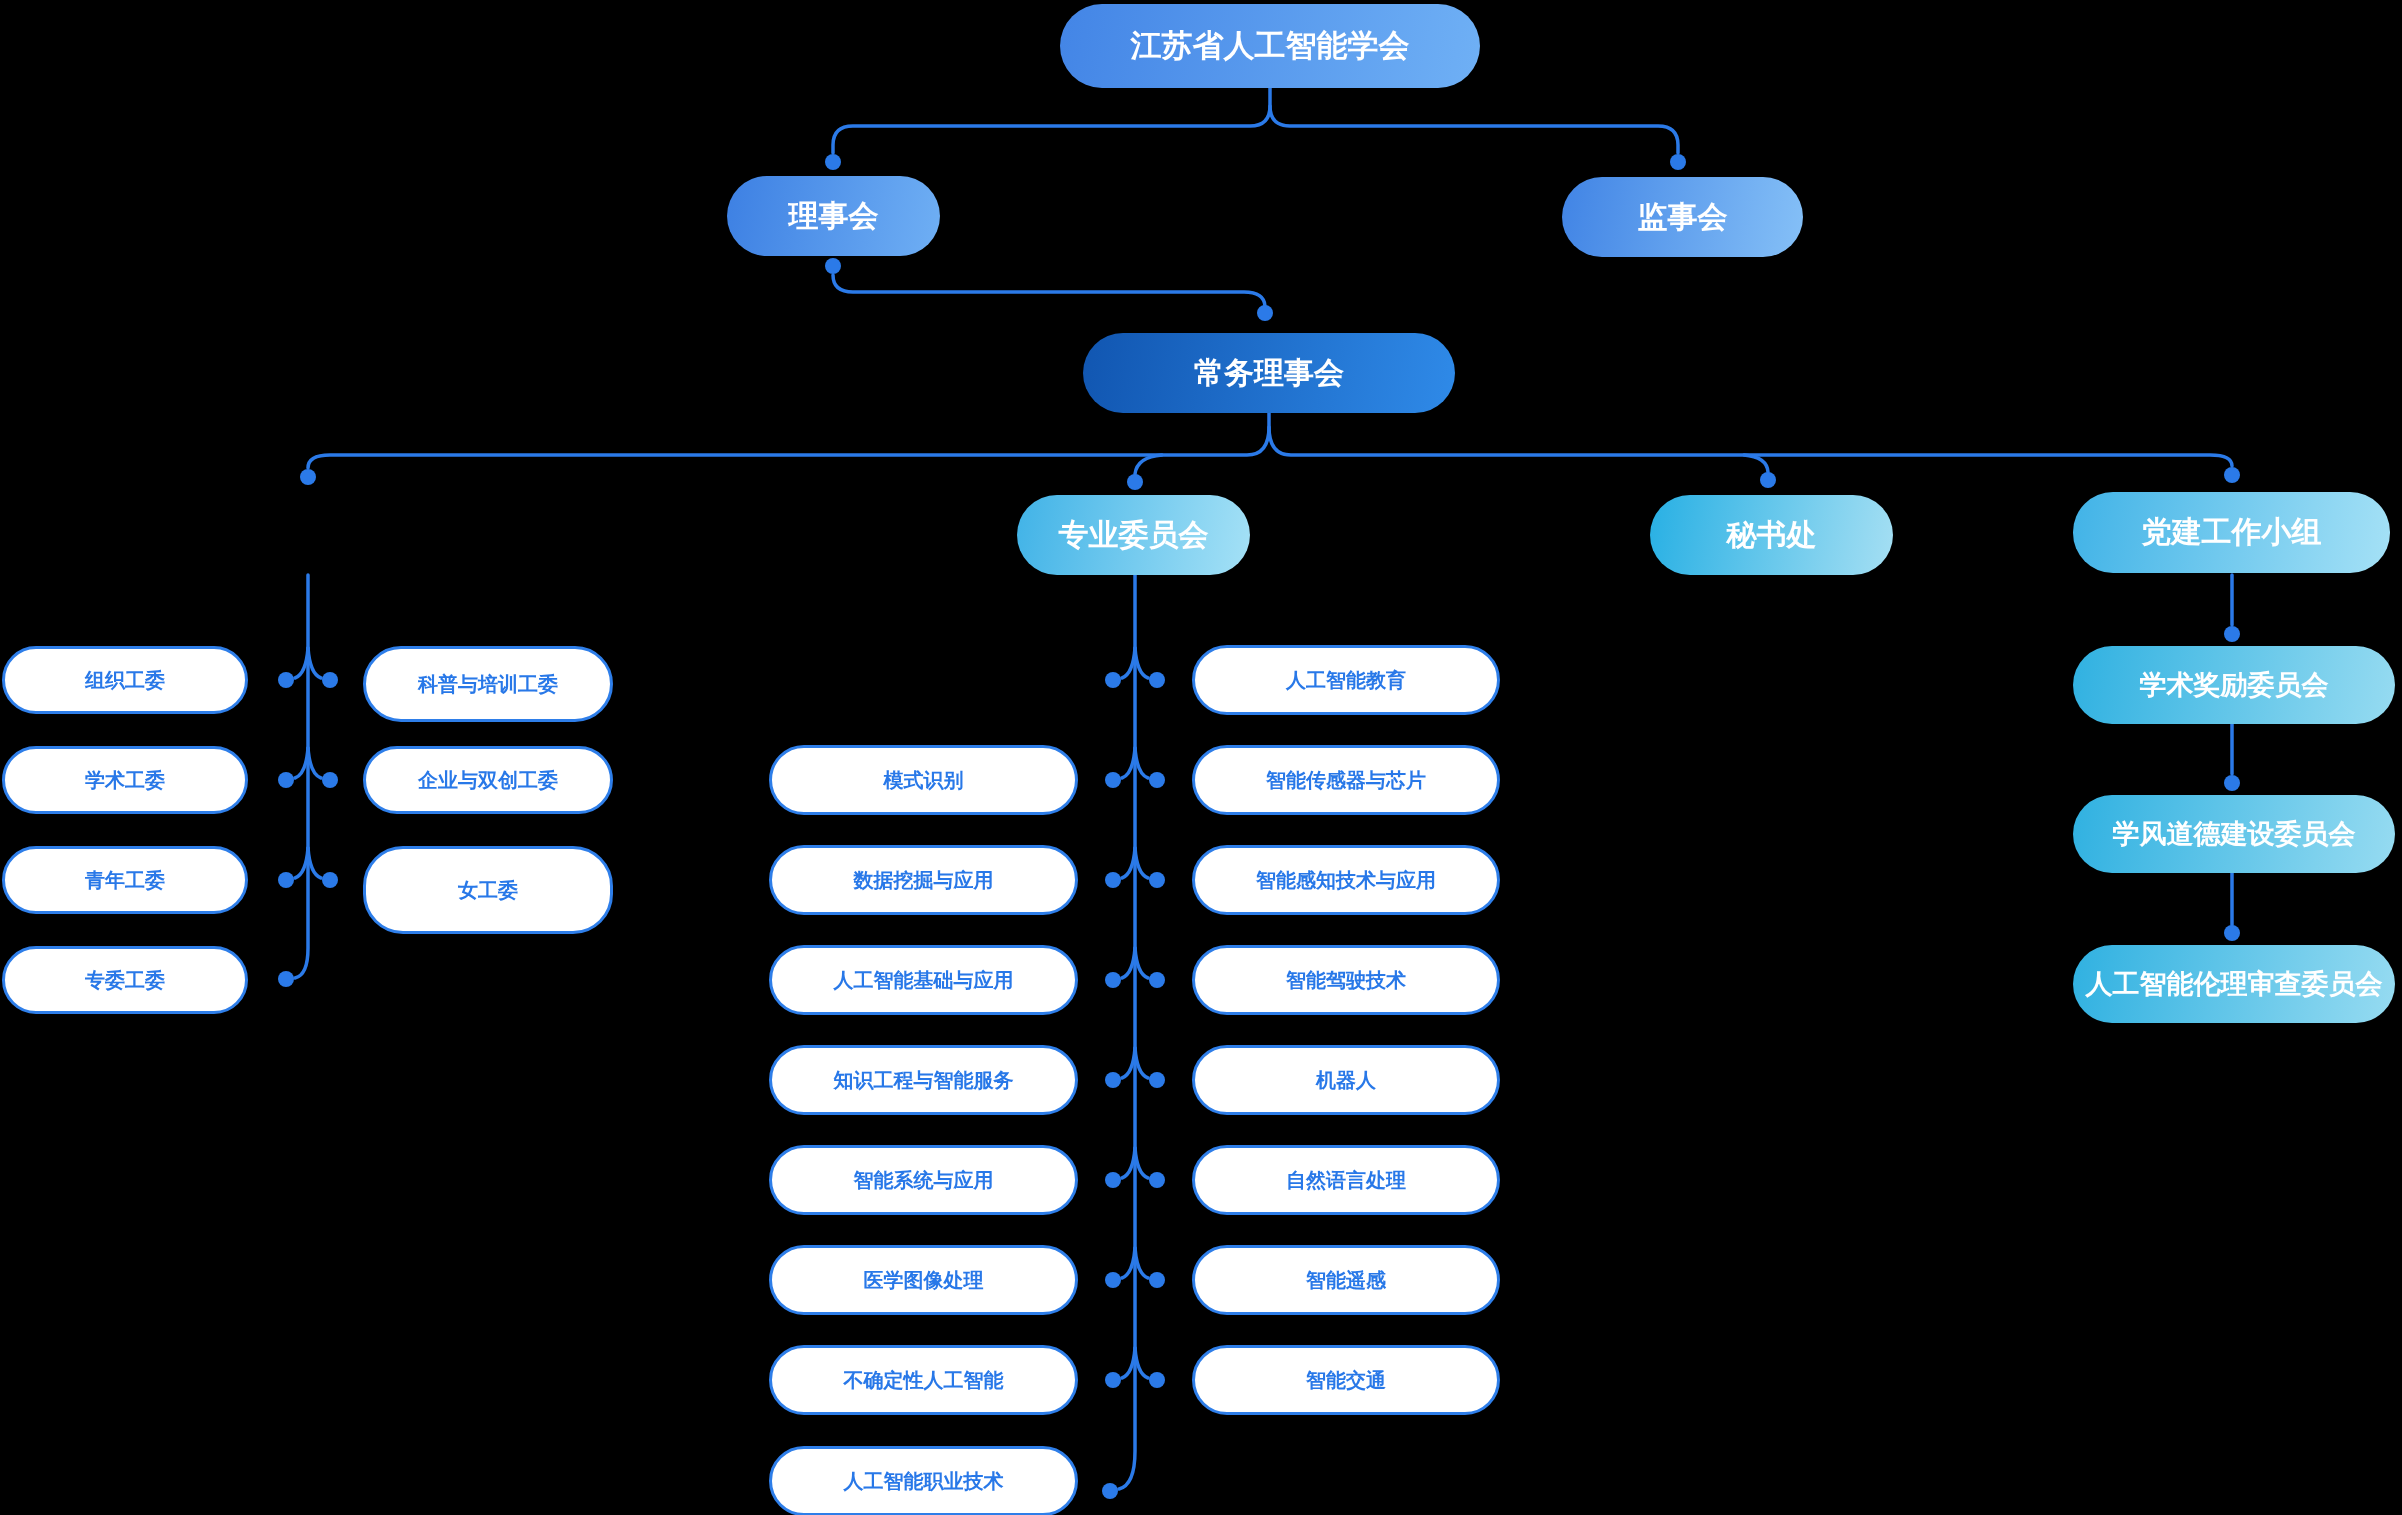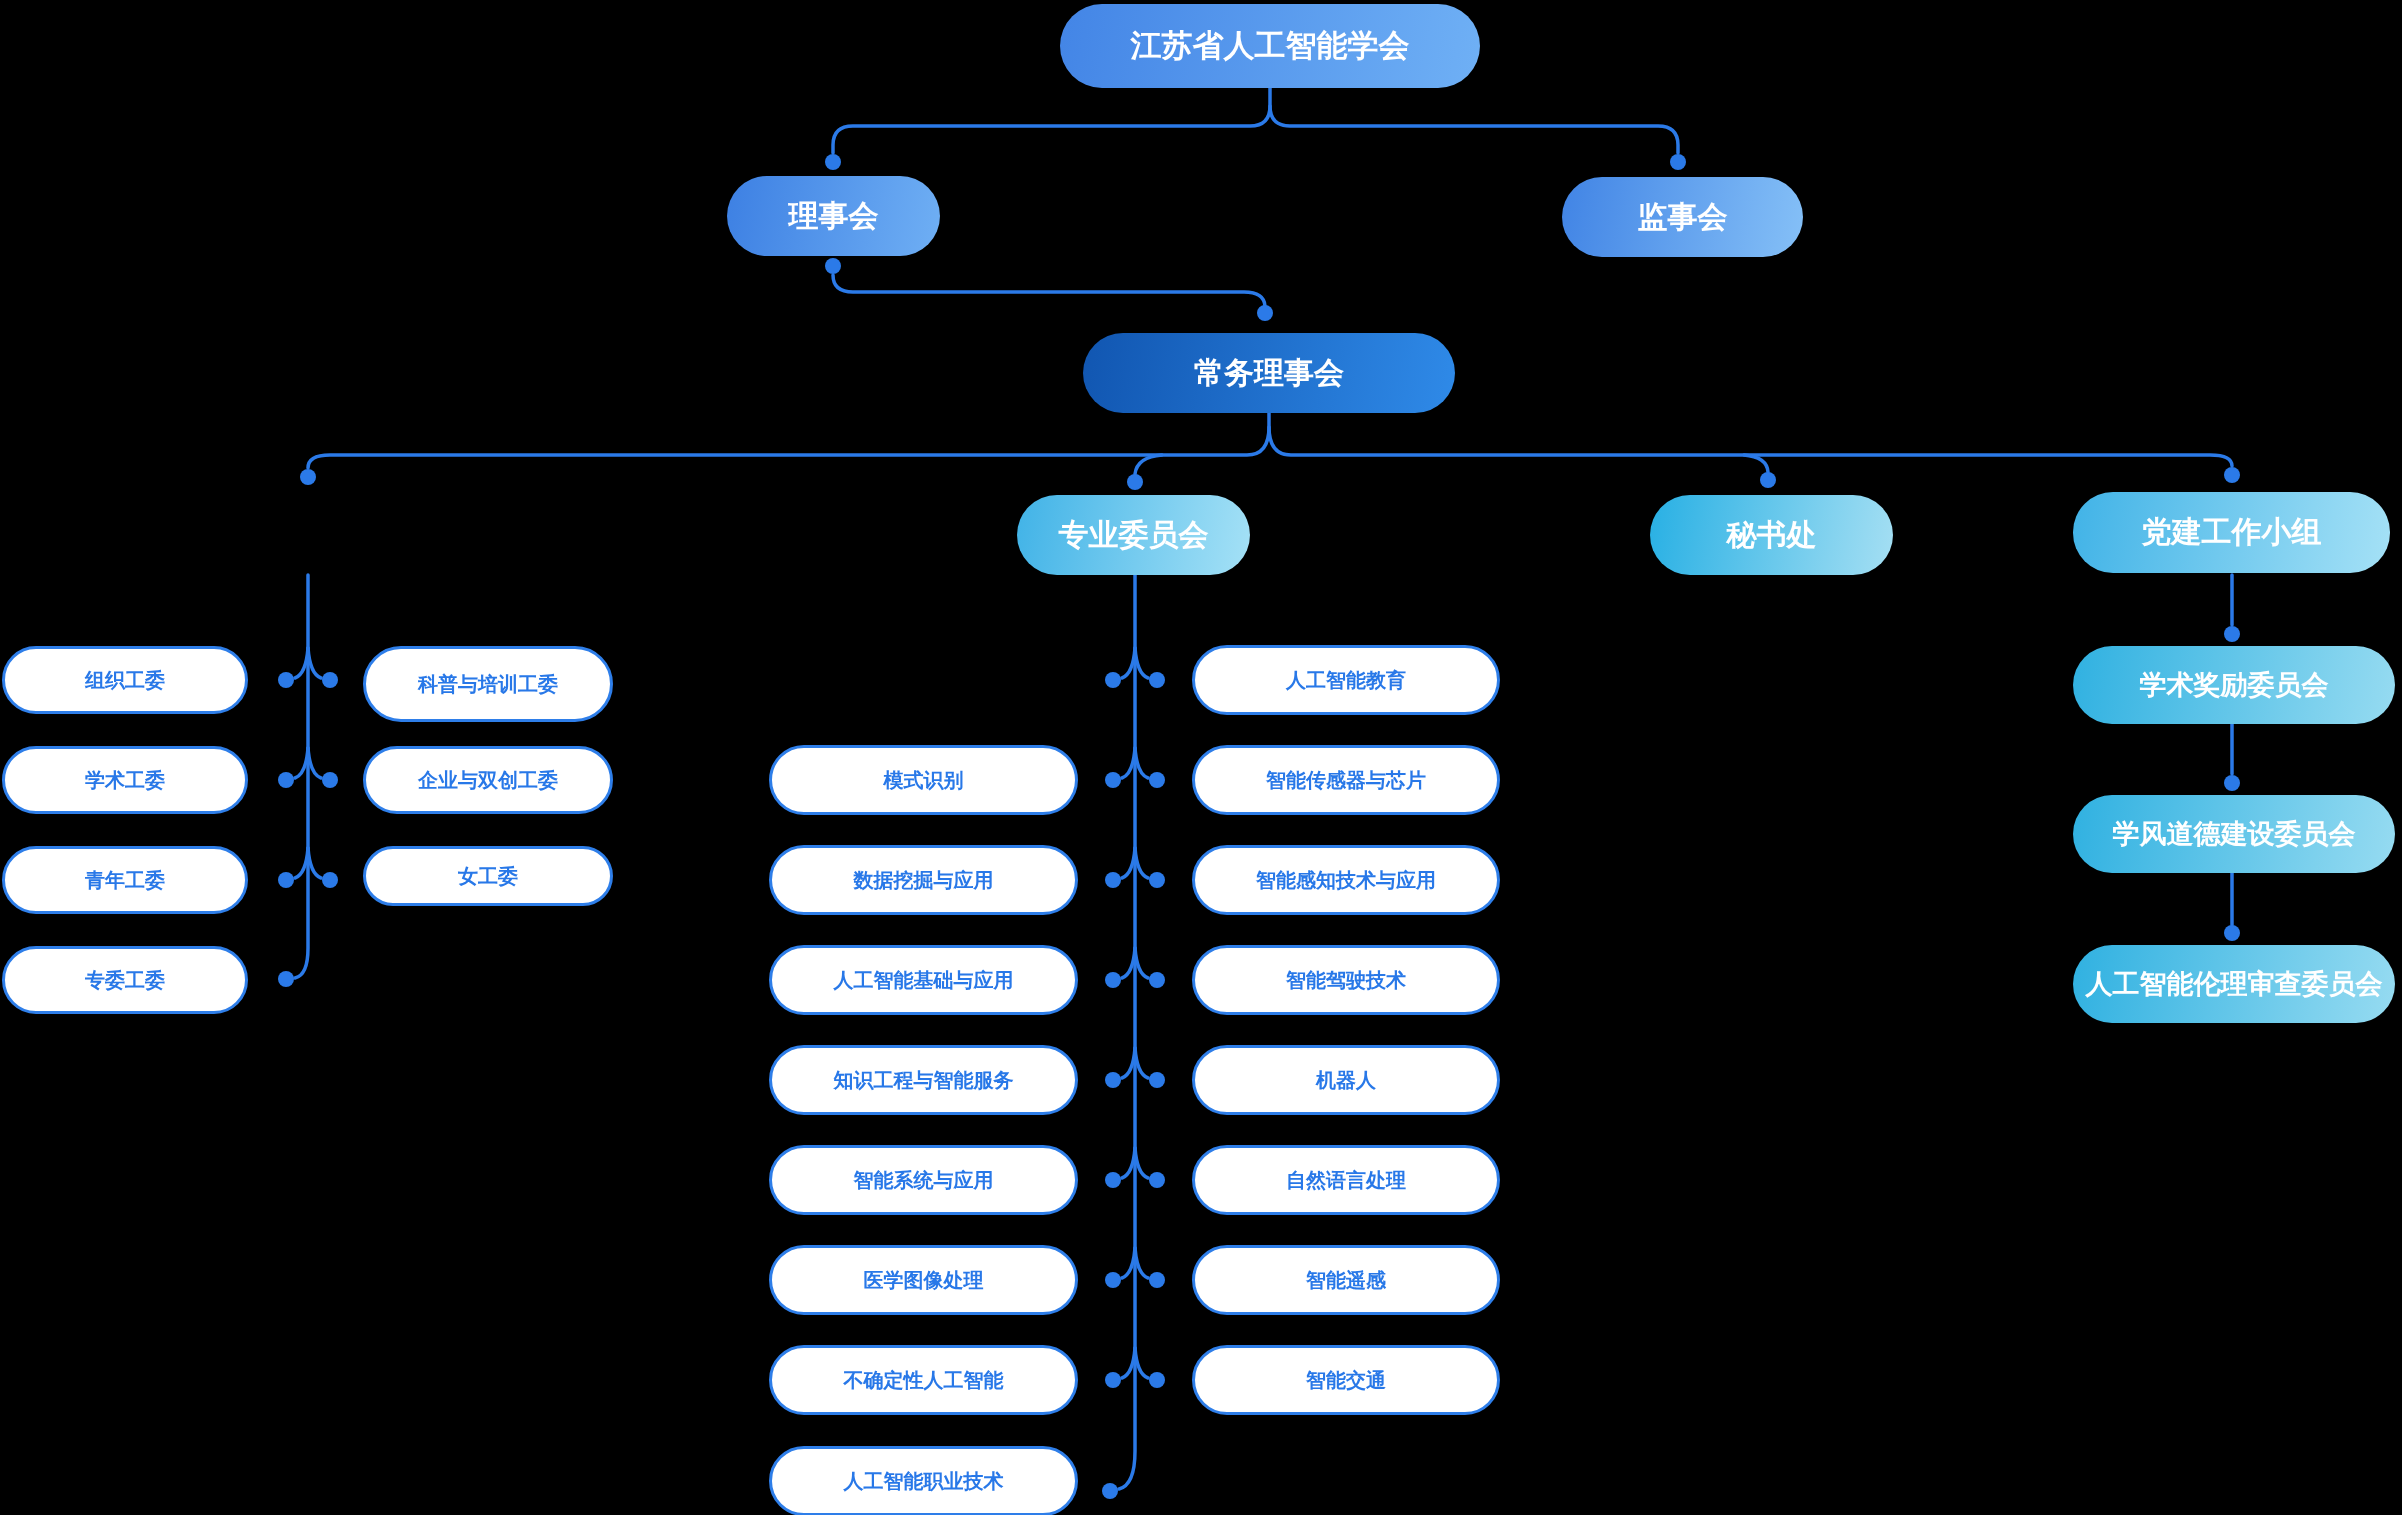--- a/index.html
+++ b/index.html
@@ -119,21 +119,21 @@
   <div class="pill g5" style="left:1650px;top:495px;width:243px;height:80px;">秘书处</div>
   <div class="pill g4" style="left:2073px;top:492px;width:317px;height:81px;">党建工作小组</div>
 
   <div class="pill wp" style="left:2px;top:646px;width:246px;height:68px;">组织工委</div>
   <div class="pill wp" style="left:2px;top:746px;width:246px;height:68px;">学术工委</div>
   <div class="pill wp" style="left:2px;top:846px;width:246px;height:68px;">青年工委</div>
   <div class="pill wp" style="left:2px;top:946px;width:246px;height:68px;">专委工委</div>
 
   <div class="pill wp" style="left:363px;top:646px;width:250px;height:76px;">科普与培训工委</div>
   <div class="pill wp" style="left:363px;top:746px;width:250px;height:68px;">企业与双创工委</div>
-  <div class="pill wp" style="left:363px;top:846px;width:250px;height:60px;">女工委</div>
+  <div class="pill wp" style="left:363px;top:846px;width:250px;height:88px;">女工委</div>
 
   <div class="pill wp" style="left:769px;top:745px;width:309px;height:70px;">模式识别</div>
   <div class="pill wp" style="left:769px;top:845px;width:309px;height:70px;">数据挖掘与应用</div>
   <div class="pill wp" style="left:769px;top:945px;width:309px;height:70px;">人工智能基础与应用</div>
   <div class="pill wp" style="left:769px;top:1045px;width:309px;height:70px;">知识工程与智能服务</div>
   <div class="pill wp" style="left:769px;top:1145px;width:309px;height:70px;">智能系统与应用</div>
   <div class="pill wp" style="left:769px;top:1245px;width:309px;height:70px;">医学图像处理</div>
   <div class="pill wp" style="left:769px;top:1345px;width:309px;height:70px;">不确定性人工智能</div>
   <div class="pill wp" style="left:769px;top:1446px;width:309px;height:70px;">人工智能职业技术</div>
 

